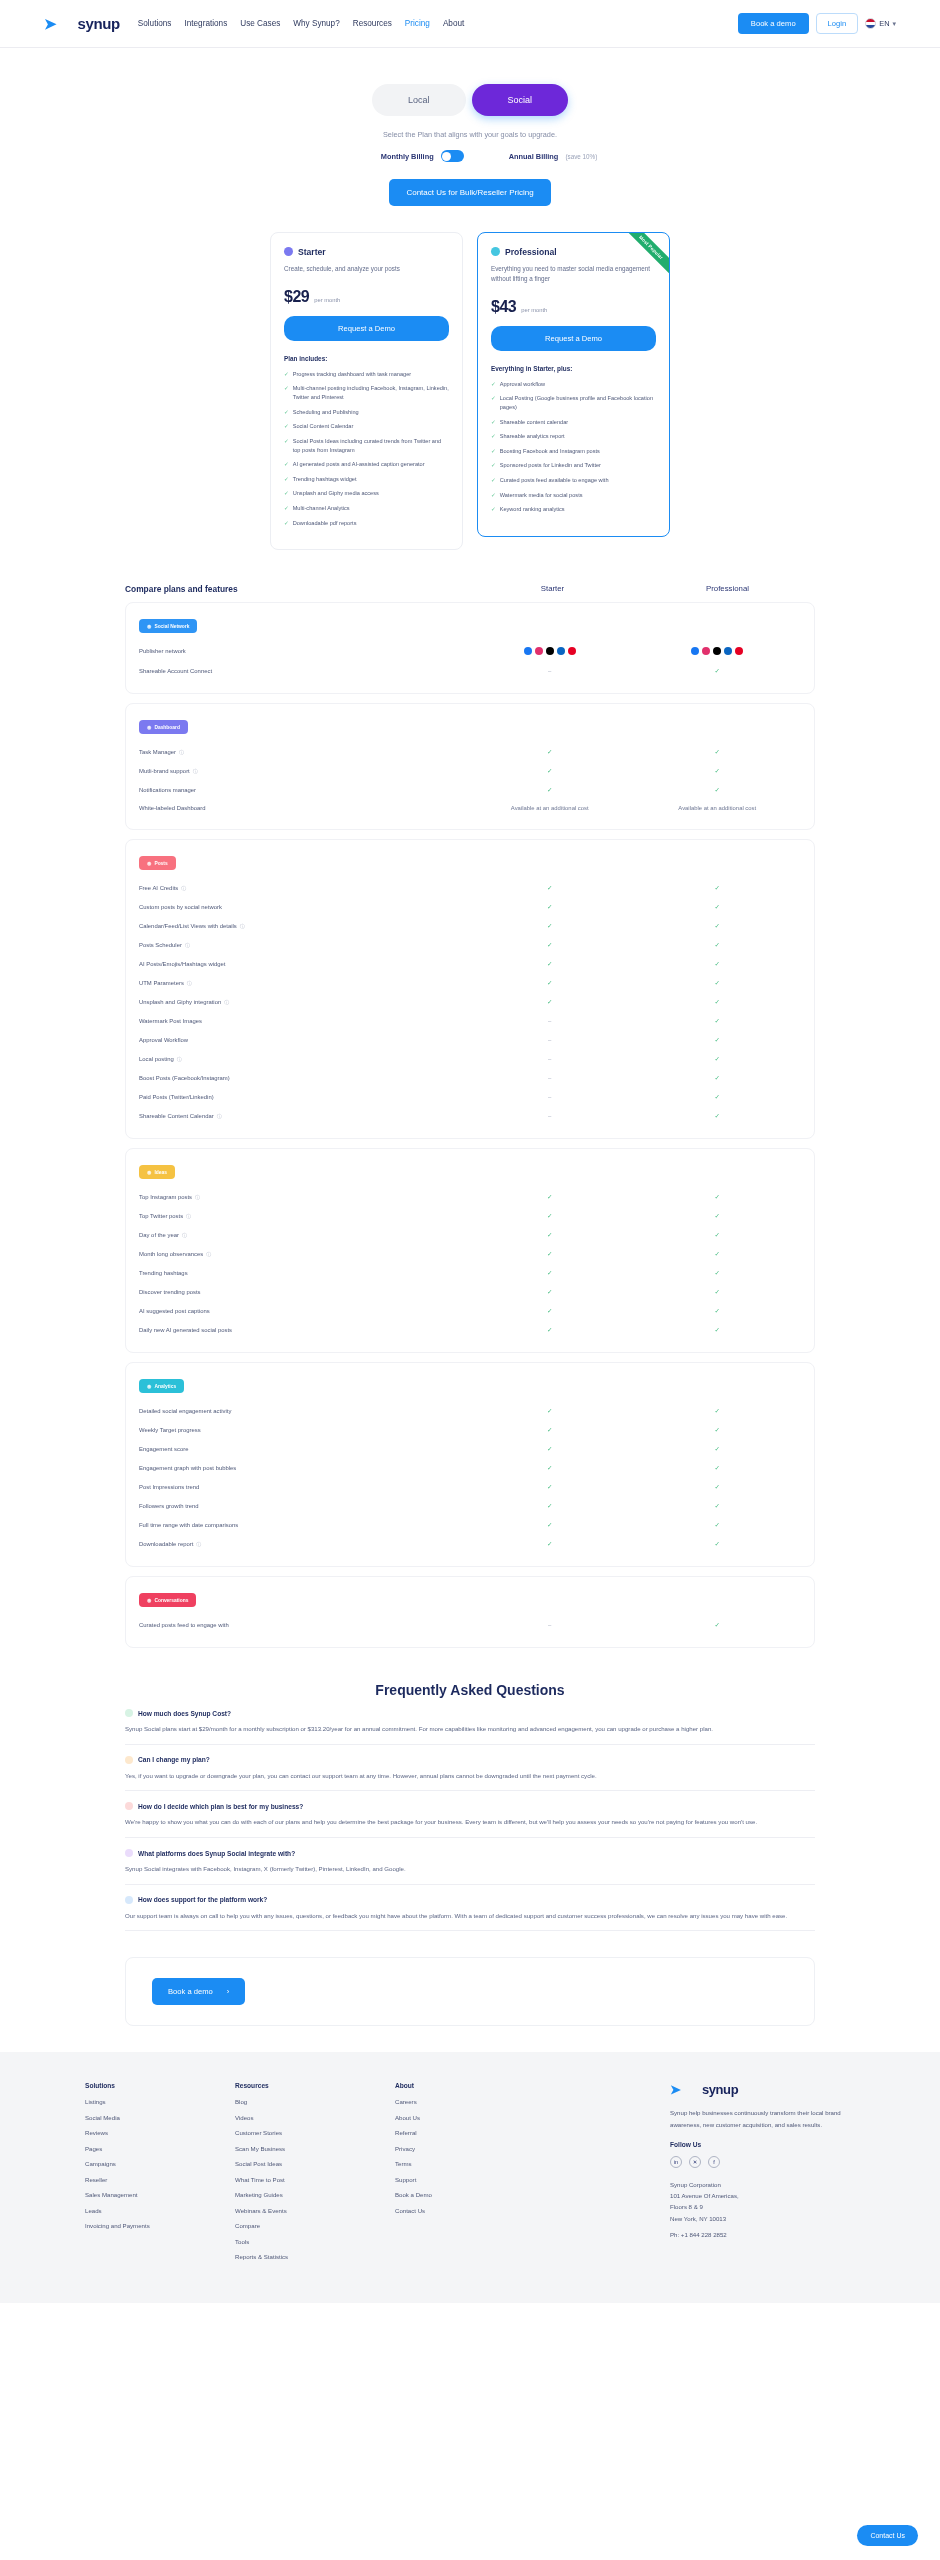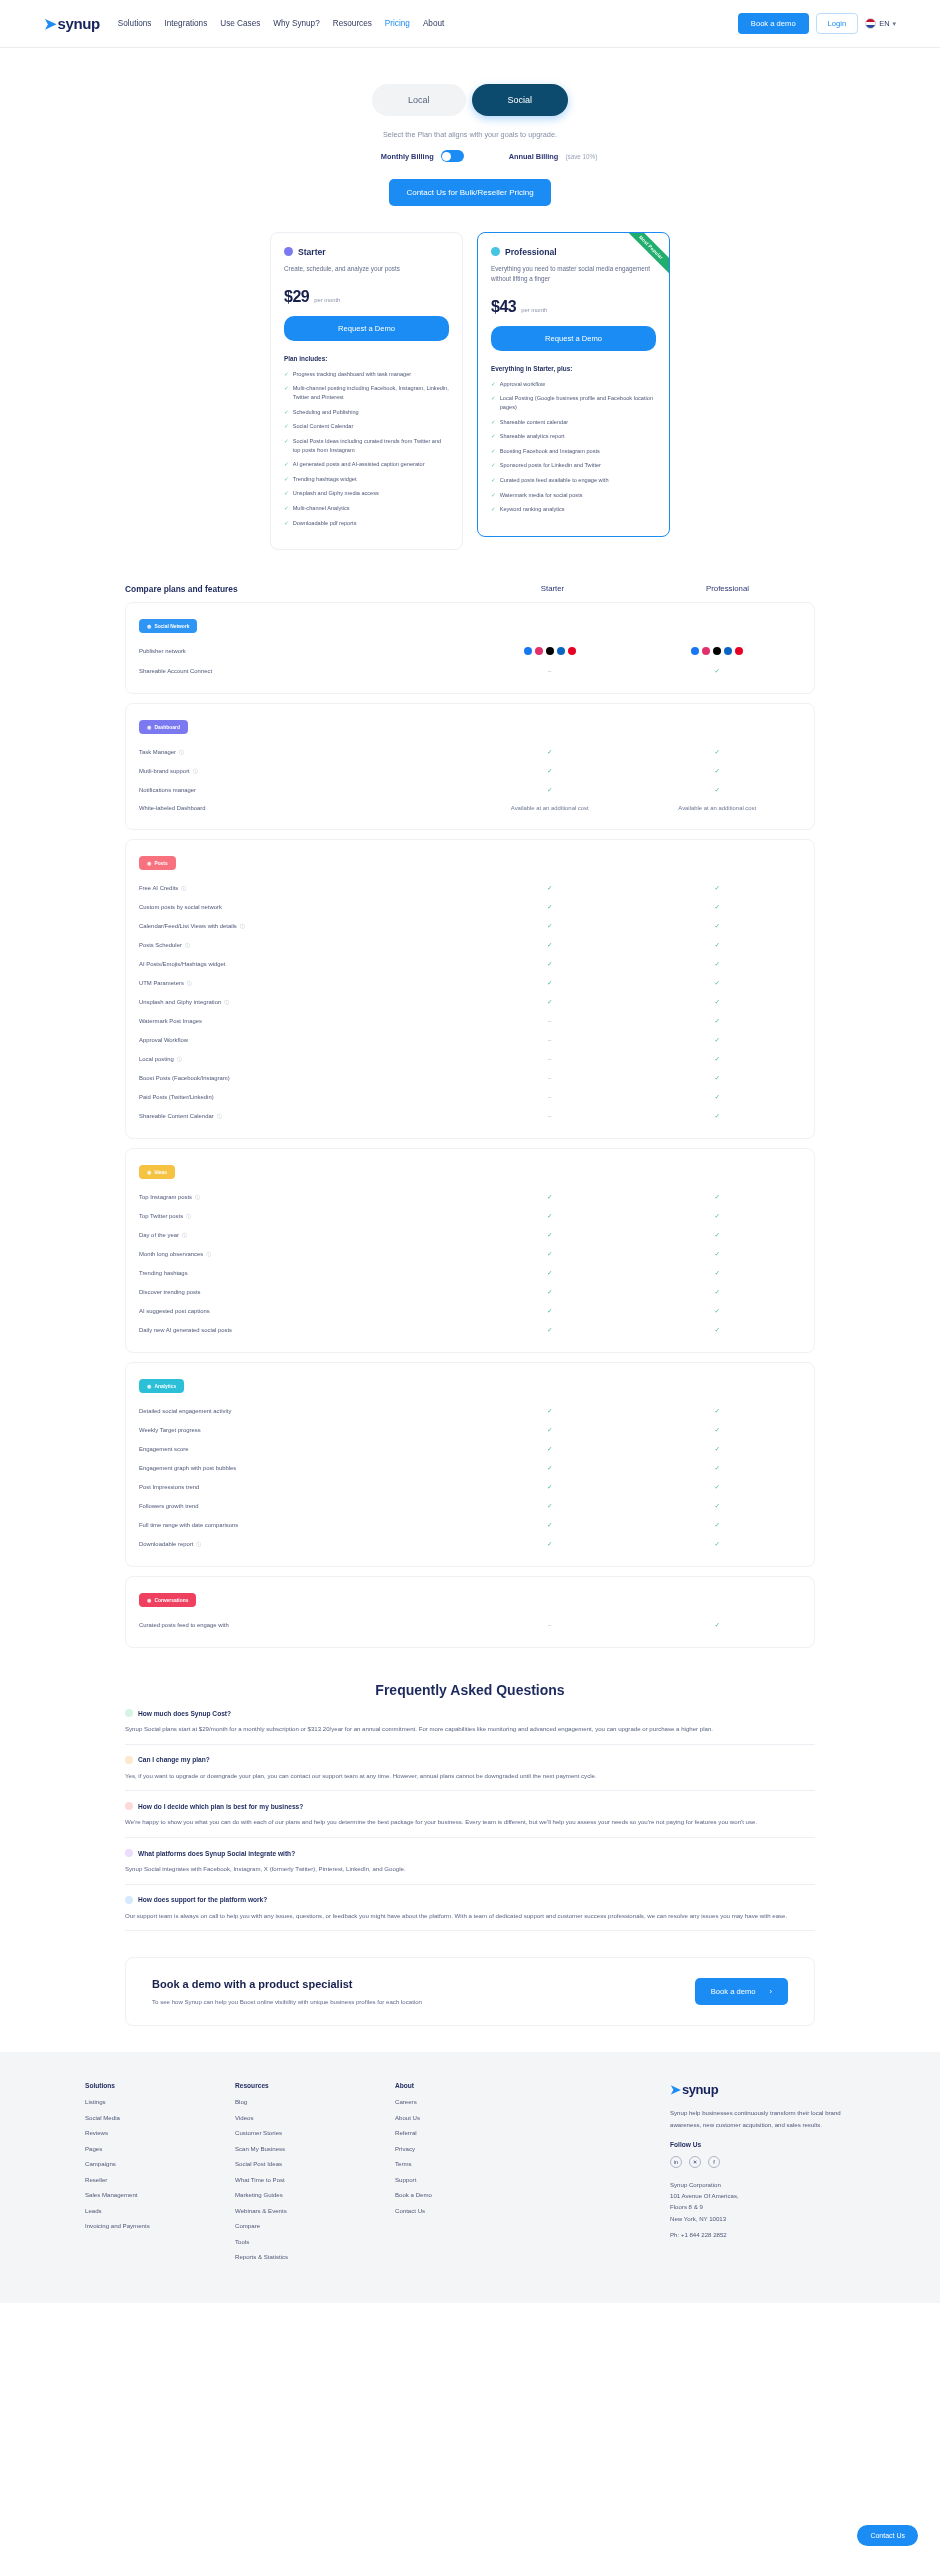--- a/index.html
+++ b/index.html
@@ -12,21 +12,21 @@
   }
   body { position: relative; width: 940px; min-height: 2560px; overflow-x: hidden; }
 
   
   .nav {
     height: 48px; display: flex; align-items: center;
     padding: 0 44px; border-bottom: 1px solid #ececf1; background: #fff;
   }
   .logo-wrap { display: flex; align-items: center; gap: 1px; margin-right: 18px; }
   .logo-caret { color: #1b8cf3; font-size: 15px; font-weight: 700; line-height: 1; }
-  .logo-text { font-size: 15px; font-weight: 800; color: #17235c; letter-spacing: -0.4px; }
+  .logo-text { font-size: 15px; font-weight: 800; color: #17235c; letter-spacing: -0.4px; margin-left: 20px; }
   .nav-links { display: flex; align-items: center; gap: 13px; }
   .nav-link { font-size: 8.2px; color: #2f3a5f; cursor: pointer; white-space: nowrap; }
   .nav-link.active { color: #1b8cf3; }
   .nav-right { margin-left: auto; display: flex; align-items: center; gap: 7px; }
   .btn-demo-nav {
     background: #1b8cf3; color: #fff; font-size: 7.6px; padding: 6px 13px;
     border-radius: 4px; border: none; cursor: pointer; white-space: nowrap;
   }
   .btn-login {
     background: #fff; color: #1b8cf3; font-size: 7.6px; padding: 5px 11px;
@@ -41,21 +41,21 @@
   .lang-label { font-size: 7.4px; color: #2f3a5f; }
   .caret-dn { font-size: 7px; color: #6b7490; }
 
   
   .hero { padding-top: 36px; text-align: center; }
   .seg { display: inline-flex; gap: 6px; }
   .seg-btn {
     font-size: 9px; padding: 11px 36px; border-radius: 22px; border: none;
     cursor: pointer; background: #f2f3f5; color: #5a6480;
   }
-  .seg-btn.on { background: #0c4a6e; color: #fff; box-shadow: 0 3px 8px rgba(27,140,243,.35); }
+  .seg-btn.on { background: #6d28d9; color: #fff; box-shadow: 0 3px 8px rgba(27,140,243,.35); }
   .hero-h1 {
     margin-top: 25px; font-size: 14.5px; font-weight: 700; color: #1d2a5e;
   }
   .hero-sub { margin-top: 14px; font-size: 7.3px; color: #858da6; }
   .billing { margin-top: 11px; display: inline-flex; align-items: center; gap: 7px; }
   .bill-lbl { font-size: 7.4px; font-weight: 700; color: #2b3674; padding-left: 38px; }
   .bill-save { font-size: 6.3px; color: #9aa2b8; }
   .switch {
     width: 23px; height: 12px; border-radius: 8px; background: #1b8cf3;
     position: relative; cursor: pointer;
@@ -684,24 +684,20 @@
         <div class="faq-q">
           <span class="faq-ic" style="background:#d6e8fb"></span>
           <span class="faq-qt">How does support for the platform work?</span>
         </div>
         <div class="faq-a">Our support team is always on call to help you with any issues, questions, or feedback you might have about the platform. With a team of dedicated support and customer success professionals, we can resolve any issues you may have with ease.</div>
       </div>
     </div>
 </div>
 
 <div class="cta">
-  <div class="cta-l">
-    <div class="cta-h">Book a demo with a product specialist</div>
-    <div class="cta-p">To see how Synup can help you Boost online visibility with unique business profiles for each location</div>
-  </div>
   <button class="btn-cta">
     <span>Book a demo</span>
     <span>›</span>
   </button>
 </div>
 
 <div class="footer">
   <div class="f-inner">
     <div class="f-col" id="fcol0">
         <div class="f-title">Solutions</div>

